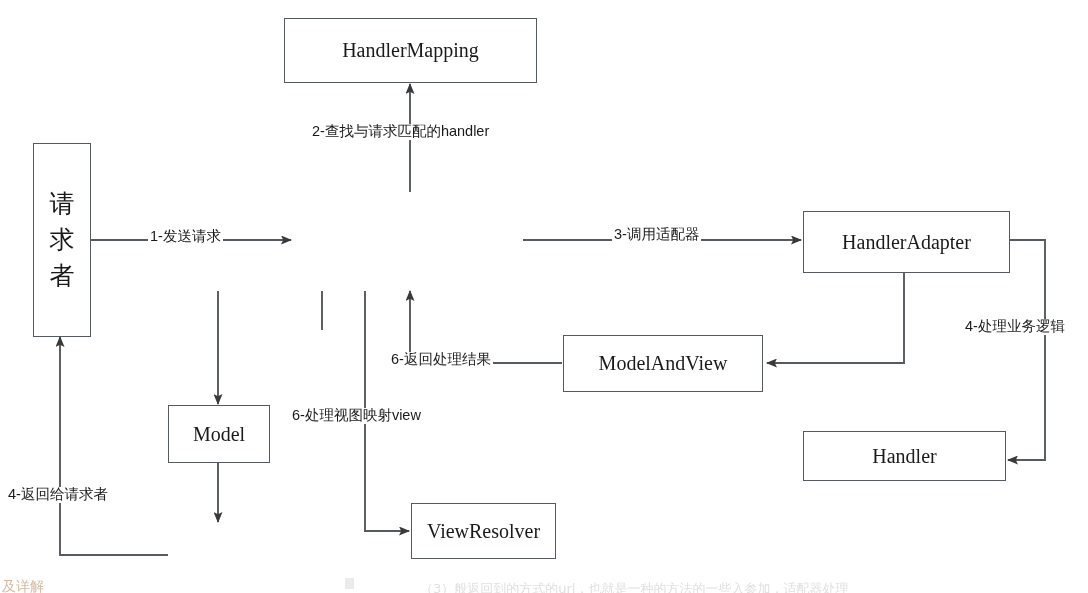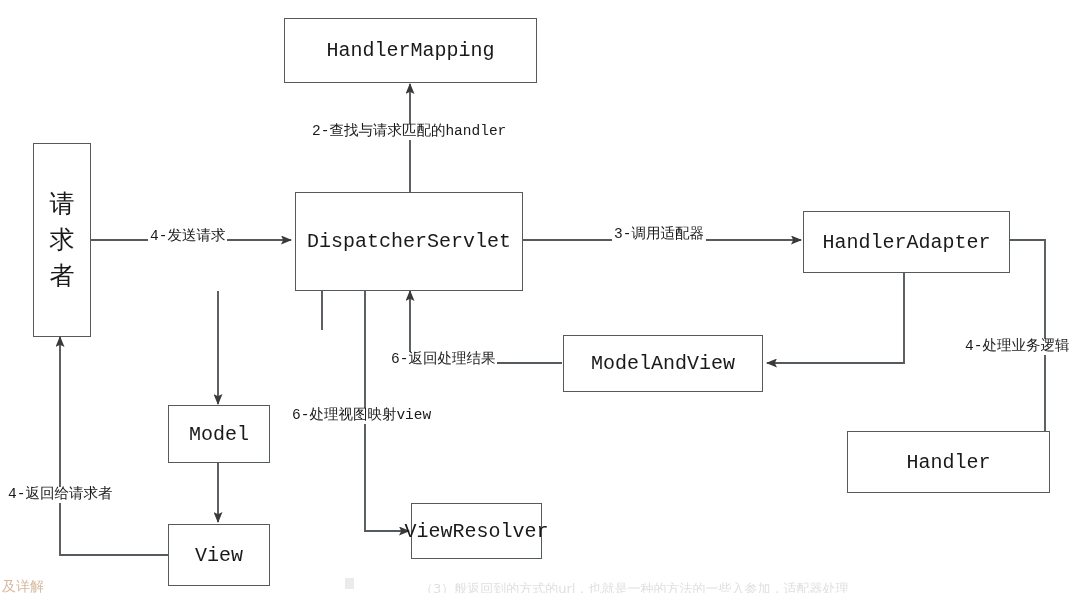--- a/index.html
+++ b/index.html
@@ -28,36 +28,36 @@
     background:#ffffff;
     display:flex;
     align-items:center;
     justify-content:center;
     font-family:"Liberation Serif","DejaVu Serif",serif;
     color:#1a1a1a;
     letter-spacing:0.5px;
     z-index:3;
   }
   .node-mono{
-    font-family:Liberation Mono, monospace;
+    font-family:Liberation Serif, serif;
     font-size:20px;
     letter-spacing:0px;
   }
   .node-vert{
     flex-direction:column;
     font-family:"DejaVu Sans","Liberation Sans",sans-serif;
     font-size:25px;
     line-height:1.45;
     letter-spacing:0;
   }
   .node-vert span{display:block;}
 
   .edge-label{
     position:absolute;
-    font-family:Liberation Mono, monospace;
+    font-family:Liberation Sans, sans-serif;
     font-size:14.5px;
     color:#1a1a1a;
     background:#ffffff;
     white-space:nowrap;
     padding:0 2px;
     z-index:5;
     line-height:1.1;
   }
   .watermark{
     position:absolute;
@@ -122,41 +122,39 @@
   </svg>
 
   <div class="node node-vert" style="left:33px;top:143px;width:58px;height:194px;">
     <span>请</span>
     <span>求</span>
     <span>者</span>
   </div>
 
   <div class="node node-mono" style="left:284px;top:18px;width:253px;height:65px;">HandlerMapping</div>
 
-  <div class="node node-mono" style="left:295px;top:192px;width:228px;height:99px;">DispatcherServlet</div>
 
   <div class="node node-mono" style="left:803px;top:211px;width:207px;height:62px;">HandlerAdapter</div>
 
-  <div class="node node-mono" style="left:803px;top:431px;width:203px;height:62px;margin-left:44px;">Handler</div>
+  <div class="node node-mono" style="left:803px;top:431px;width:203px;height:50px;">Handler</div>
 
   <div class="node node-mono" style="left:168px;top:405px;width:102px;height:58px;">Model</div>
 
   <div class="node node-mono" style="left:563px;top:335px;width:200px;height:57px;">ModelAndView</div>
 
-  <div class="node node-mono" style="left:168px;top:524px;width:102px;height:62px;">View</div>
 
-  <div class="node node-mono" style="left:411px;top:503px;width:131px;height:56px;">ViewResolver</div>
+  <div class="node node-mono" style="left:411px;top:503px;width:145px;height:56px;">ViewResolver</div>
 
-  <div class="edge-label" style="left:148px;top:229px;">4-发送请求</div>
+  <div class="edge-label" style="left:148px;top:229px;">1-发送请求</div>
 
   <div class="edge-label" style="left:310px;top:124px;">2-查找与请求匹配的handler</div>
 
   <div class="edge-label" style="left:612px;top:227px;">3-调用适配器</div>
 
-  <div class="edge-label" style="left:963px;top:339px;">4-处理业务逻辑</div>
+  <div class="edge-label" style="left:963px;top:319px;">4-处理业务逻辑</div>
 
   <div class="edge-label" style="left:389px;top:352px;">6-返回处理结果</div>
 
   <div class="edge-label" style="left:290px;top:408px;">6-处理视图映射view</div>
 
 
   <div class="edge-label" style="left:6px;top:487px;">4-返回给请求者</div>
 
   <div class="wm-sq"></div>
   <div class="watermark wm-left">及详解</div>

